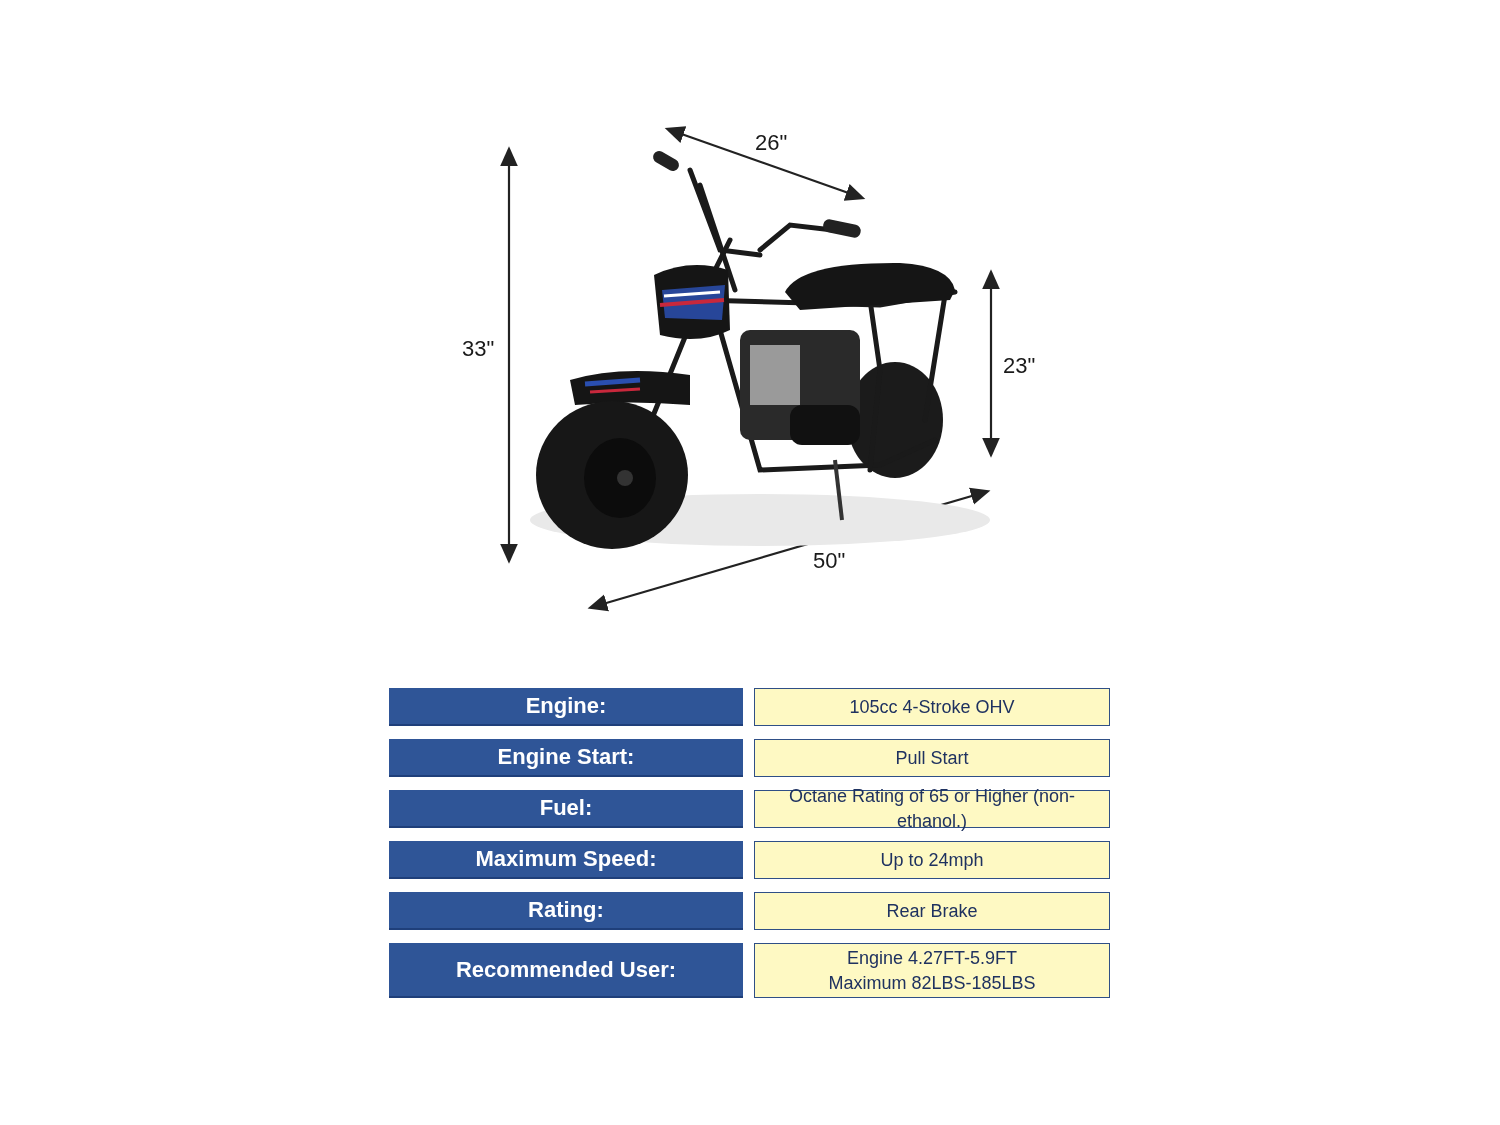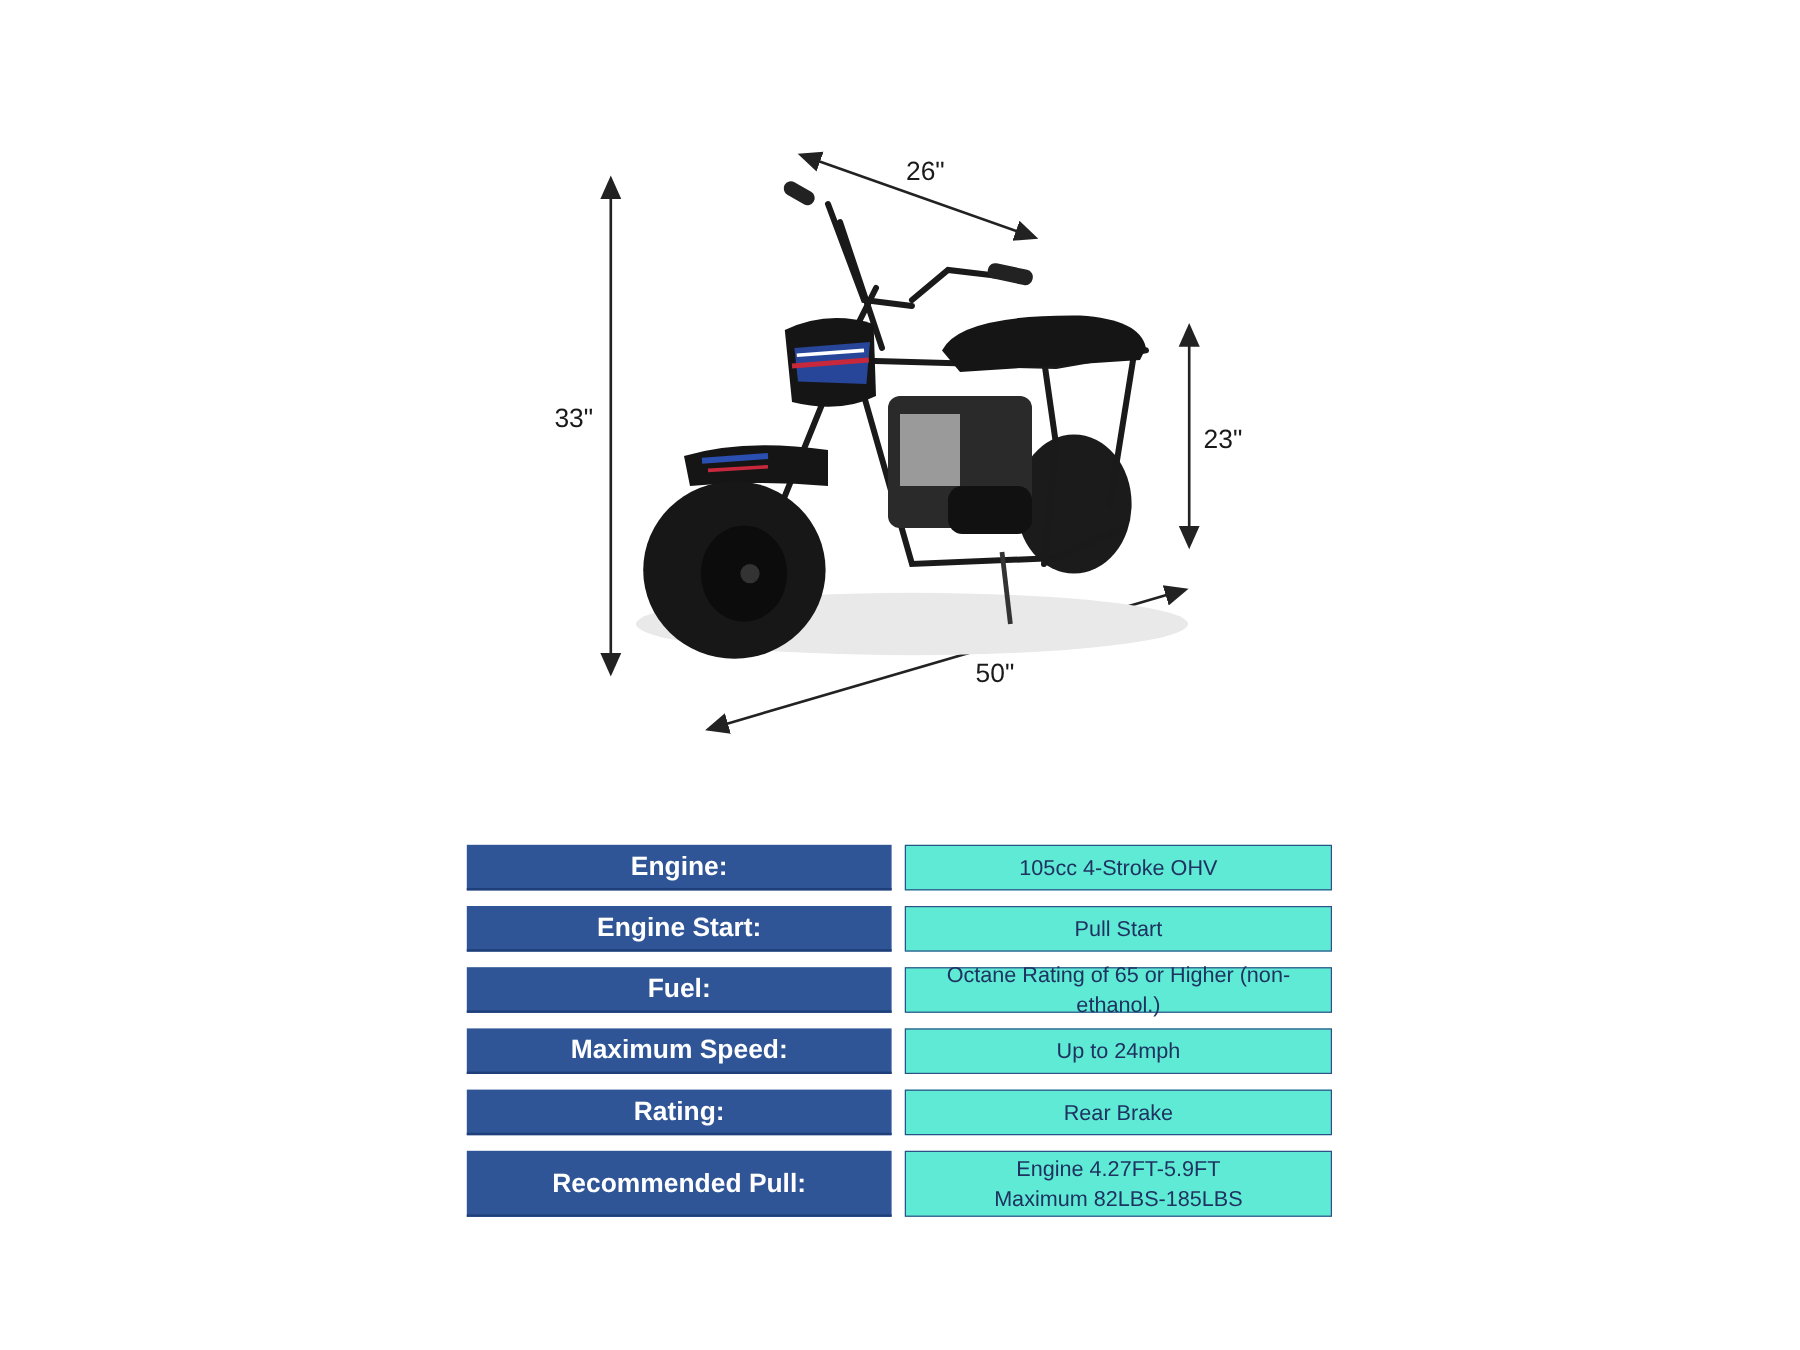--- a/index.html
+++ b/index.html
@@ -1,27 +1,27 @@
 <!DOCTYPE html>
 <html><head>
   <meta charset="utf-8">
   <style>
     html, body { margin: 0; padding: 0; background: #ffffff; }
     body { width: 1500px; height: 1125px; position: relative; overflow: hidden; font-family: "Liberation Sans", sans-serif; }
     .figure { position: absolute; left: 0; top: 0; width: 1500px; height: 660px; }
     .dim-label { position: absolute; font-family: "Liberation Sans", sans-serif; font-size: 22px; color: #1a1a1a; }
-    .spec-table { position: absolute; left: 389px; top: 704px; width: 721px; }
+    .spec-table { position: absolute; left: 389px; top: 688px; width: 721px; }
     .spec-row { display: flex; justify-content: space-between; margin-bottom: 13px; }
     .spec-label {
       width: 354px; background: #2f5597; color: #ffffff; font-weight: bold;
       font-size: 22px; display: flex; align-items: center; justify-content: center;
       border-bottom: 2px solid #1f3f7a; box-sizing: border-box;
     }
     .spec-value {
-      width: 356px; background: #5eead4; color: #1f3260; font-size: 18px;
+      width: 356px; background: #fef9c3; color: #1f3260; font-size: 18px;
       border: 1.5px solid #2f4f86; box-sizing: border-box;
       display: flex; flex-direction: column; align-items: center; justify-content: center; text-align: center; line-height: 25px;
     }
     .h38 { height: 38px; }
     .h55 { height: 55px; }
   </style>
 </head>
 <body>
 
 <div class="figure">
@@ -100,19 +100,19 @@
   </div>
   <div class="spec-row">
     <div class="spec-label h38">Maximum Speed:</div>
     <div class="spec-value h38">Up to 24mph</div>
   </div>
   <div class="spec-row">
     <div class="spec-label h38">Rating:</div>
     <div class="spec-value h38">Rear Brake</div>
   </div>
   <div class="spec-row">
-    <div class="spec-label h55">Recommended Pull:</div>
+    <div class="spec-label h55">Recommended User:</div>
     <div class="spec-value h55">
       <span>Engine 4.27FT-5.9FT</span>
       <span>Maximum 82LBS-185LBS</span>
     </div>
   </div>
 </div>
 
 </body></html>

